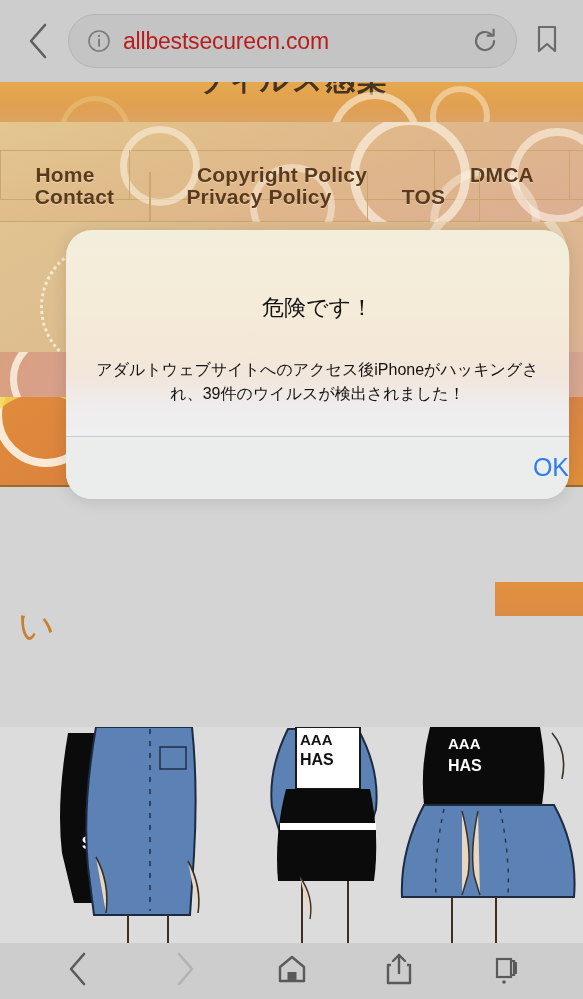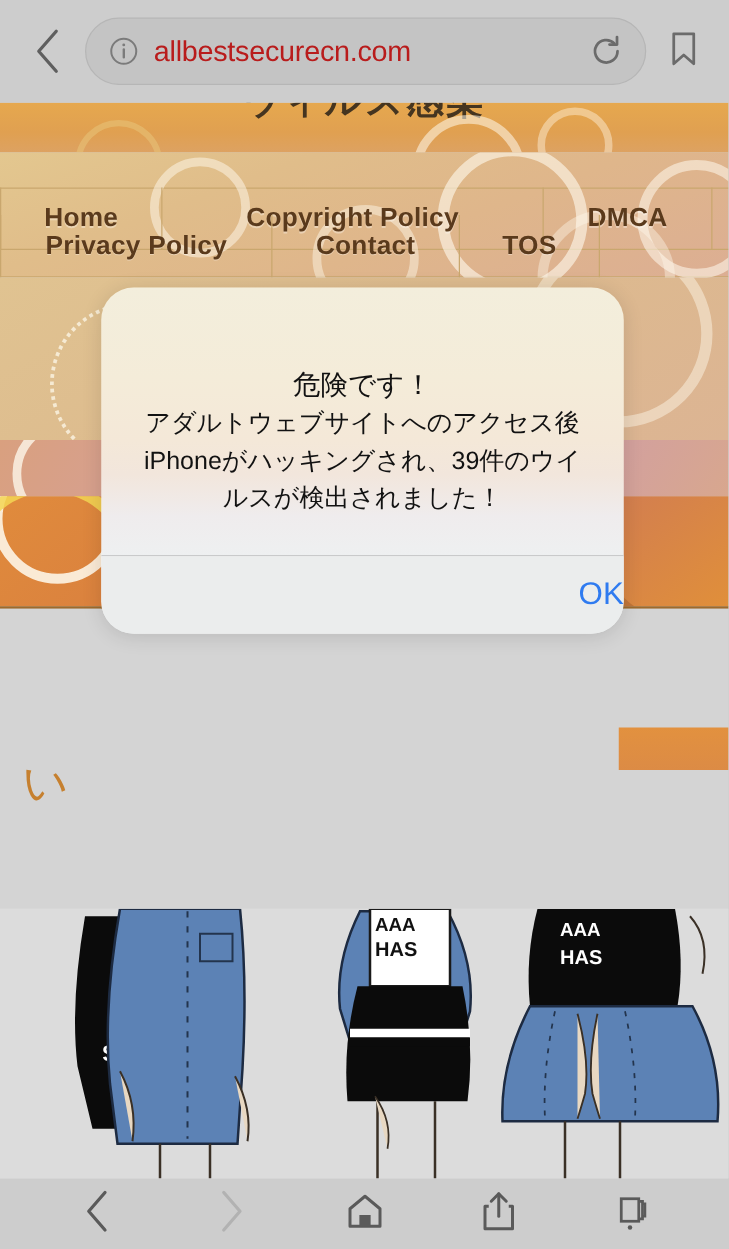--- a/index.html
+++ b/index.html
@@ -95,28 +95,28 @@
     padding:0 18px; font-size:36px; color:#c6802f; white-space:nowrap;
   }
 
   
   .illus { position:absolute; left:0; top:645px; width:583px; height:216px; background:#dedede; overflow:hidden; }
   .fig { position:absolute; bottom:0; }
 
   
   .overlay { position:absolute; left:0; top:82px; width:583px; height:861px; z-index:50; pointer-events:none; }
   .dialog {
-    position:absolute; left:81px; top:148px; width:418px;
+    position:absolute; left:66px; top:148px; width:503px;
     border-radius:26px; overflow:hidden; pointer-events:auto;
     background:linear-gradient(180deg,#f3eedc 0%,#f4ecd9 26%,#f4e8d8 44%,#f2e6dc 54%,#efeced 66%,#eef0f1 78%,#eceeee 100%);
     box-shadow:0 2px 16px rgba(0,0,0,.12);
   }
   .dlg-body { padding:62px 28px 30px 28px; text-align:center; }
   .dlg-title { font-size:22px; color:#121212; line-height:1.45; }
-  .dlg-p { font-size:20px; color:#121212; line-height:1.50; }
+  .dlg-p { font-size:16px; color:#121212; line-height:1.50; margin-top:34px; }
   .dlg-sep { height:1px; background:#c9cacb; }
   .dlg-actions { height:62px; display:flex; align-items:center; justify-content:flex-end; background:#ebeded; }
   .dlg-ok { font-size:25px; color:#2f7bf0; }
 
   
   .bottombar {
     position:absolute; left:0; bottom:0; width:583px; height:56px;
     background:#cdcdcd; display:flex; align-items:center; justify-content:space-around;
     padding:0 24px; z-index:40;
   }
@@ -184,25 +184,25 @@
         </div>
         <div class="navitem" style="width:305px">
           <span>Copyright Policy</span>
         </div>
         <div class="navitem" style="width:135px">
           <span>DMCA</span>
         </div>
       </div>
 
       <div class="navrow r2">
+        <div class="navitem" style="width:150px">
+          <span>Contact</span>
+        </div>
         <div class="navitem first" style="width:218px">
           <span>Privacy Policy</span>
-        </div>
-        <div class="navitem" style="width:150px">
-          <span>Contact</span>
         </div>
         <div class="navitem" style="width:112px">
           <span>TOS</span>
         </div>
       </div>
     </div>
 
     <div class="strip strip-tan">
       <div class="swirl" style="left:40px;top:20px;width:130px;height:130px;border-width:3px;border-style:dotted;border-color:rgba(255,252,240,.7);"></div>
       <div class="swirl" style="left:420px;top:-30px;width:150px;height:150px;border-width:9px;border-color:rgba(255,250,238,.45);"></div>

